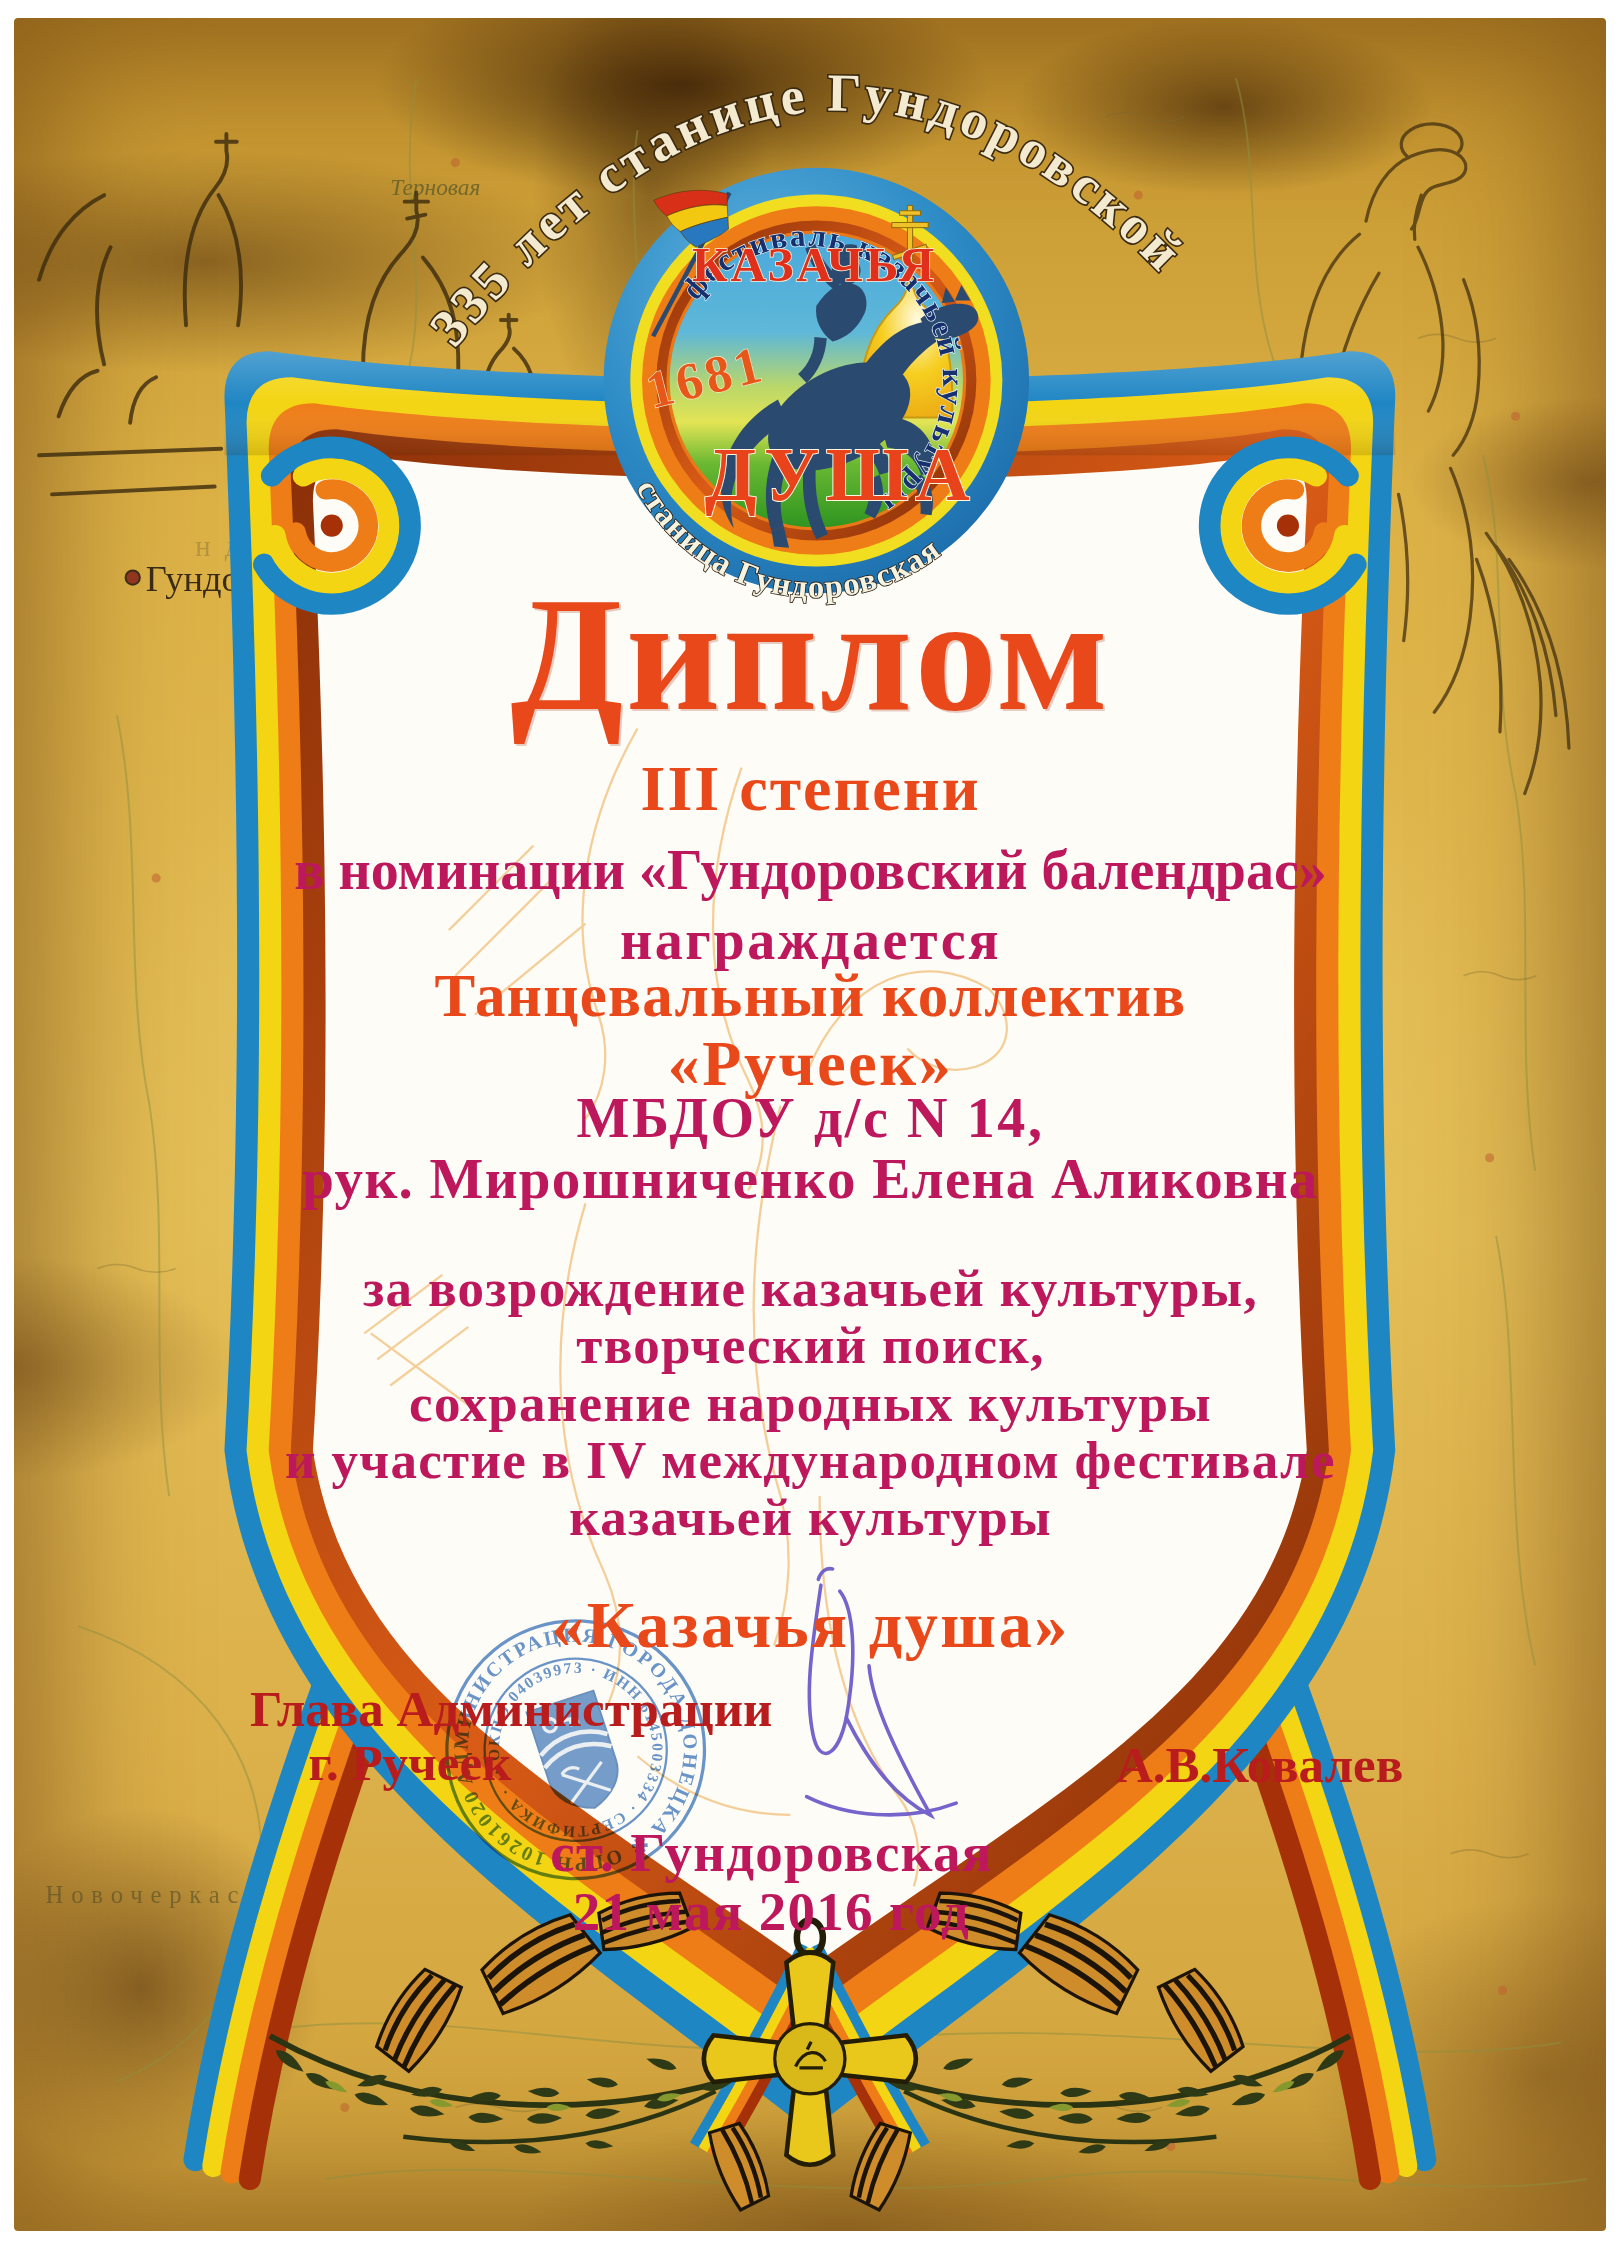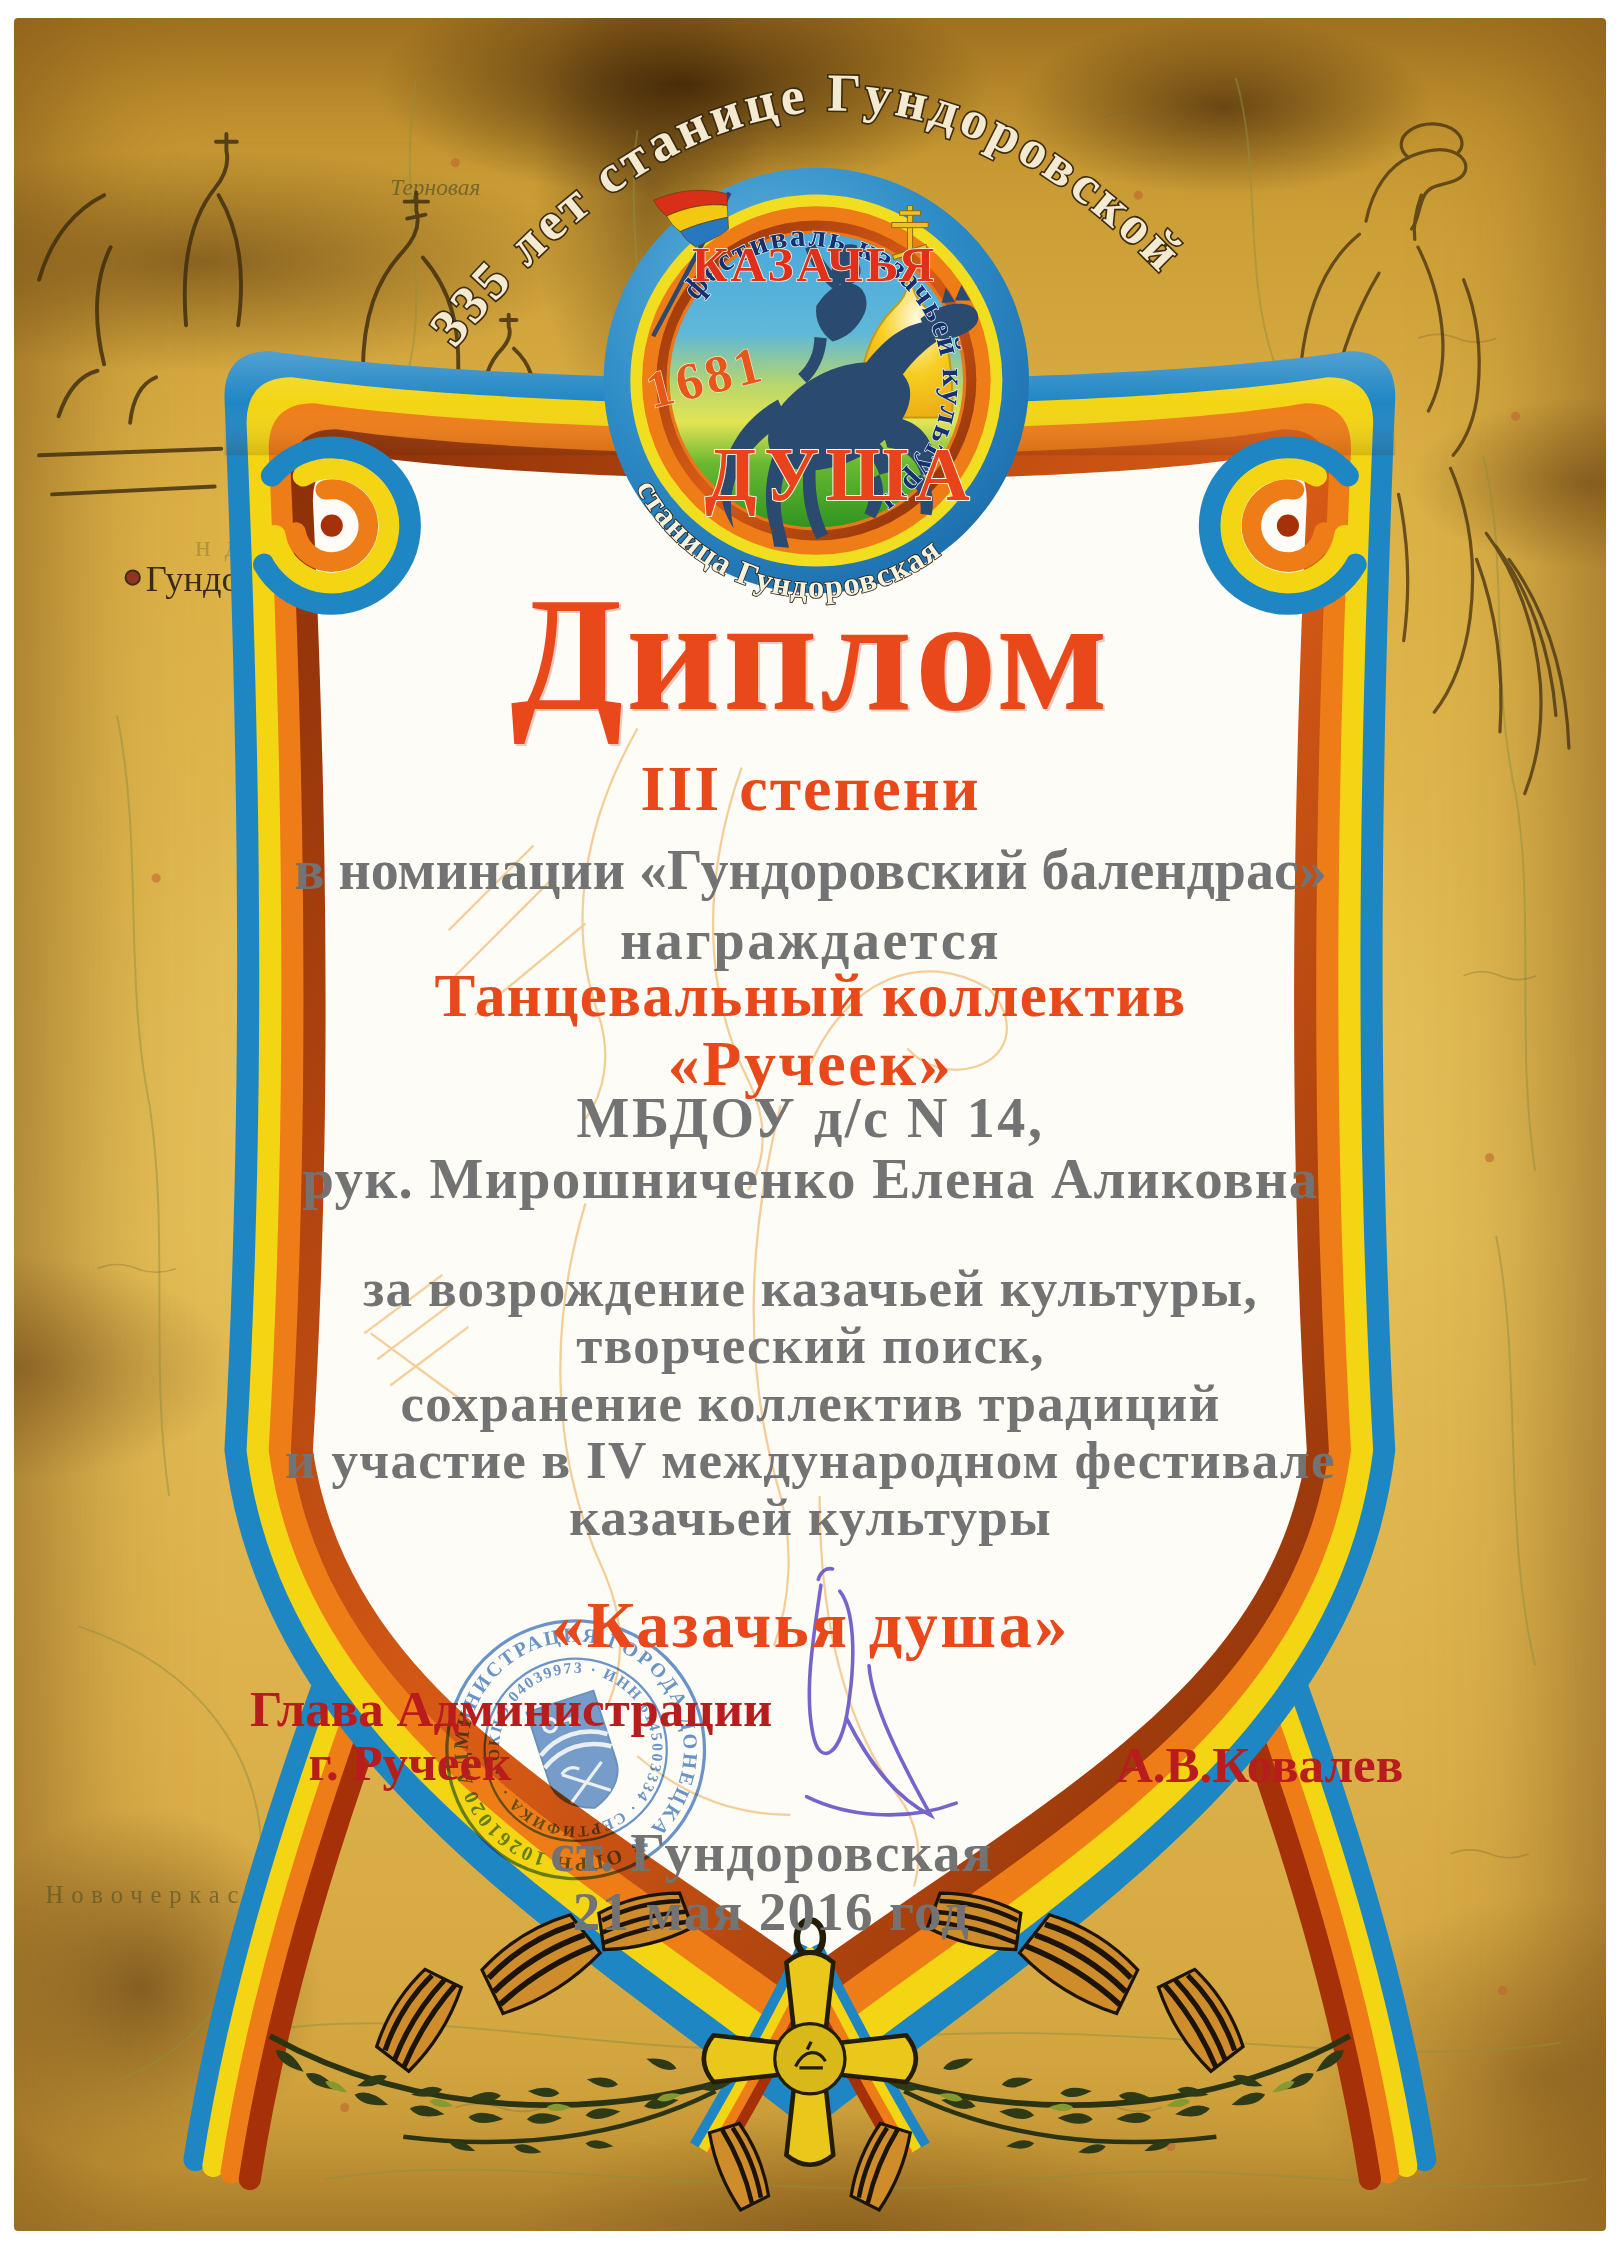--- a/index.html
+++ b/index.html
@@ -16,21 +16,21 @@
       radial-gradient(ellipse 338px 169px at 0% 61%, rgba(84,44,10,.42), transparent 66%),
       radial-gradient(ellipse 273px 273px at 8% 89%, rgba(72,38,10,.55), transparent 66%),
       radial-gradient(ellipse 494px 182px at 52% 100%, rgba(92,52,12,.35), transparent 66%),
       radial-gradient(ellipse 364px 273px at 96% 93%, rgba(88,48,12,.38), transparent 66%),
       radial-gradient(ellipse 976px 651px at 50% 46%, rgba(255,242,176,.38), transparent 72%),
       linear-gradient(180deg,#c2922c 0%,#dcb146 22%,#e3bd55 55%,#dcb04a 78%,#cfa13a 100%);
     box-shadow:inset 0 0 143px 33px rgba(96,54,12,.55);
     border-radius:3.9px;}
   .txt{position:absolute;left:0;right:0;text-align:center;line-height:1;white-space:nowrap;}
   .red{color:#e8481a;}
-  .dark{color:#737373;}
+  .dark{color:#be185d;}
   .b{font-weight:bold;}
   svg.art{position:absolute;left:0;top:0;}
   .sigrow{position:absolute;line-height:1;white-space:nowrap;font-weight:bold;color:#b91c1c;}
 </style>
 </head>
 <body>
 
 <div class="stage">
   <div class="parchment"></div>
 
@@ -419,21 +419,21 @@
   <div class="txt red b" style="top:965px;font-size:61px;letter-spacing:1.3px;">Танцевальный коллектив</div>
 
   <div class="txt red b" style="top:1032px;font-size:64px;letter-spacing:2.6px;">«Ручеек»</div>
 
   <div class="txt dark b" style="top:1090px;font-size:56px;letter-spacing:2.6px;">МБДОУ д/с N 14,</div>
 
   <div class="txt dark b" style="top:1150px;font-size:57px;letter-spacing:1.3px;">рук. Мирошниченко Елена Аликовна</div>
 
   <div class="txt dark b" style="top:1262px;font-size:53px;letter-spacing:1.3px;">за возрождение казачьей культуры,</div>
   <div class="txt dark b" style="top:1319px;font-size:53px;letter-spacing:1.3px;">творческий поиск,</div>
-  <div class="txt dark b" style="top:1377px;font-size:53px;letter-spacing:1.3px;">сохранение коллектив традиций</div>
+  <div class="txt dark b" style="top:1377px;font-size:53px;letter-spacing:1.3px;">сохранение народных культуры</div>
   <div class="txt dark b" style="top:1434px;font-size:53px;letter-spacing:1.3px;">и участие в IV международном фестивале</div>
   <div class="txt dark b" style="top:1491px;font-size:53px;letter-spacing:1.3px;">казачьей культуры</div>
 
   <div class="txt red b" style="top:1592px;font-size:66px;letter-spacing:2.6px;">«Казачья душа»</div>
 
   <div class="sigrow" style="left:250px;top:1684px;width:494px;text-align:center;font-size:51px;">Глава Администрации</div>
   <div class="sigrow" style="left:257px;top:1738px;width:306px;text-align:center;font-size:51px;">г. Ручеек</div>
   <div class="sigrow" style="left:1116px;top:1740px;width:260px;text-align:center;font-size:51px;">А.В.Ковалев</div>
 
   <div class="txt dark b" style="top:1825px;right:78px;font-size:55px;letter-spacing:1.3px;">ст. Гундоровская</div>

